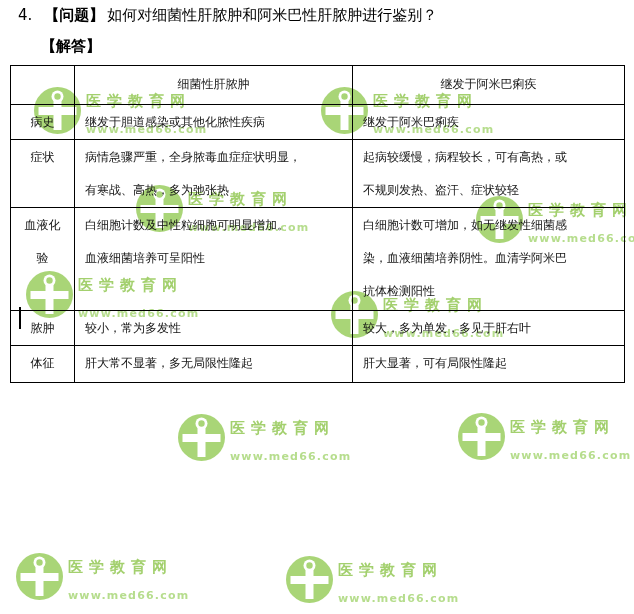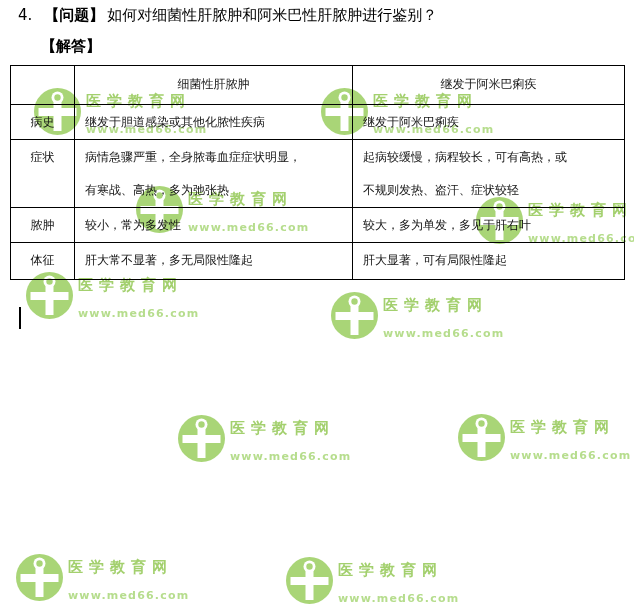--- a/index.html
+++ b/index.html
@@ -28,21 +28,21 @@
   tr.r0 td{height:33px}
   tr.r1 td{height:62px}
   tr.r2 td{height:101px}
   tr.r3 td{height:67px}
   tr.r4 td{height:97px}
   tr.r5 td{height:69px}
   tr.r6 td{height:33px}
   tr.r7 td{height:35px}
 
   
-  .wm{position:absolute;display:flex;align-items:center;z-index:0;pointer-events:none;}
+  .wm{position:absolute;display:flex;align-items:flex-start;z-index:0;pointer-events:none;}
   .wm-text{margin-left:5px;padding-top:5px;}
   .wm-name{font-size:15px;font-weight:bold;letter-spacing:6px;white-space:nowrap;}
   .wm-url{font-size:11px;font-weight:bold;letter-spacing:1.2px;margin-top:12px;white-space:nowrap;}
 
   
   .text-cursor{position:absolute;left:19px;top:307px;width:2px;height:22px;background:#000;z-index:3;}
 </style>
 </head>
 <body>
 
@@ -69,20 +69,29 @@
     <td>继发于胆道感染或其他化脓性疾病</td>
     <td>继发于阿米巴痢疾</td>
   </tr>
   <tr class="r1">
     <td class="label">症状</td>
     <td>病情急骤严重，全身脓毒血症症状明显，
 有寒战、高热，多为弛张热</td>
     <td>起病较缓慢，病程较长，可有高热，或
 不规则发热、盗汗、症状较轻</td>
   </tr>
+  <tr class="r2">
+    <td class="label">血液化
+验</td>
+    <td>白细胞计数及中性粒细胞可明显增加。
+血液细菌培养可呈阳性</td>
+    <td>白细胞计数可增加，如无继发性细菌感
+染，血液细菌培养阴性。血清学阿米巴
+抗体检测阳性</td>
+  </tr>
   <tr class="r6">
     <td class="label">脓肿</td>
     <td>较小，常为多发性</td>
     <td>较大，多为单发，多见于肝右叶</td>
   </tr>
   <tr class="r7">
     <td class="label">体征</td>
     <td>肝大常不显著，多无局限性隆起</td>
     <td>肝大显著，可有局限性隆起</td>
   </tr>

